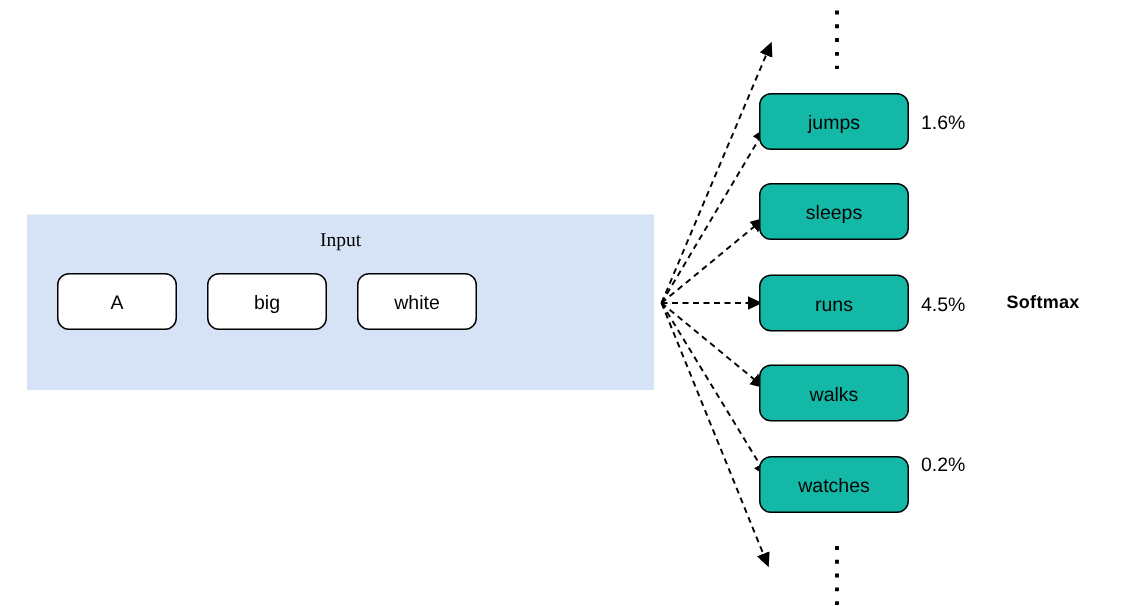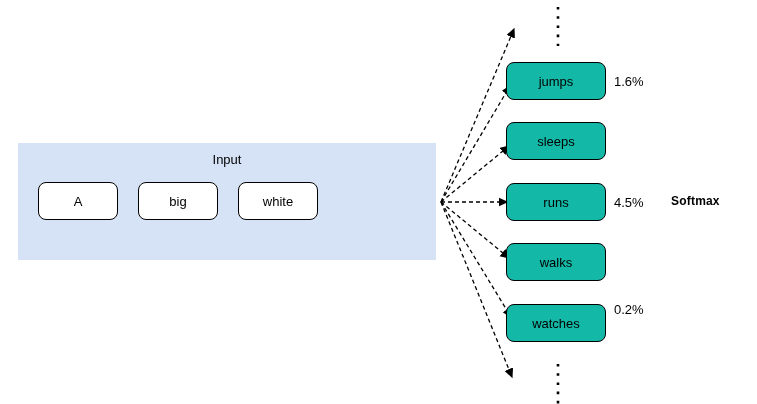--- a/index.html
+++ b/index.html
@@ -12,21 +12,21 @@
     overflow:hidden;
   }
   .layer{position:absolute;left:0;top:0;width:757px;height:404px;}
   .input-panel{
     position:absolute;
     left:18px;top:143px;width:418px;height:117px;
     background:#d6e2f5;
   }
   .input-label{
     position:absolute;left:0;top:9px;width:100%;
-    text-align:center;font-size:13px;line-height:16px;
+    text-align:center;font-size:13px;line-height:16px;font-family:Liberation Serif, serif;
   }
   .token-box{
     position:absolute;top:39px;width:80px;height:38px;
     background:#ffffff;border:1px solid #000;border-radius:8px;
     display:flex;align-items:center;justify-content:center;
     font-size:13px;box-sizing:border-box;
   }
   .pred-box{
     position:absolute;left:506px;width:100px;height:38px;
     background:#14b8a6;border:1px solid #000;border-radius:8px;

